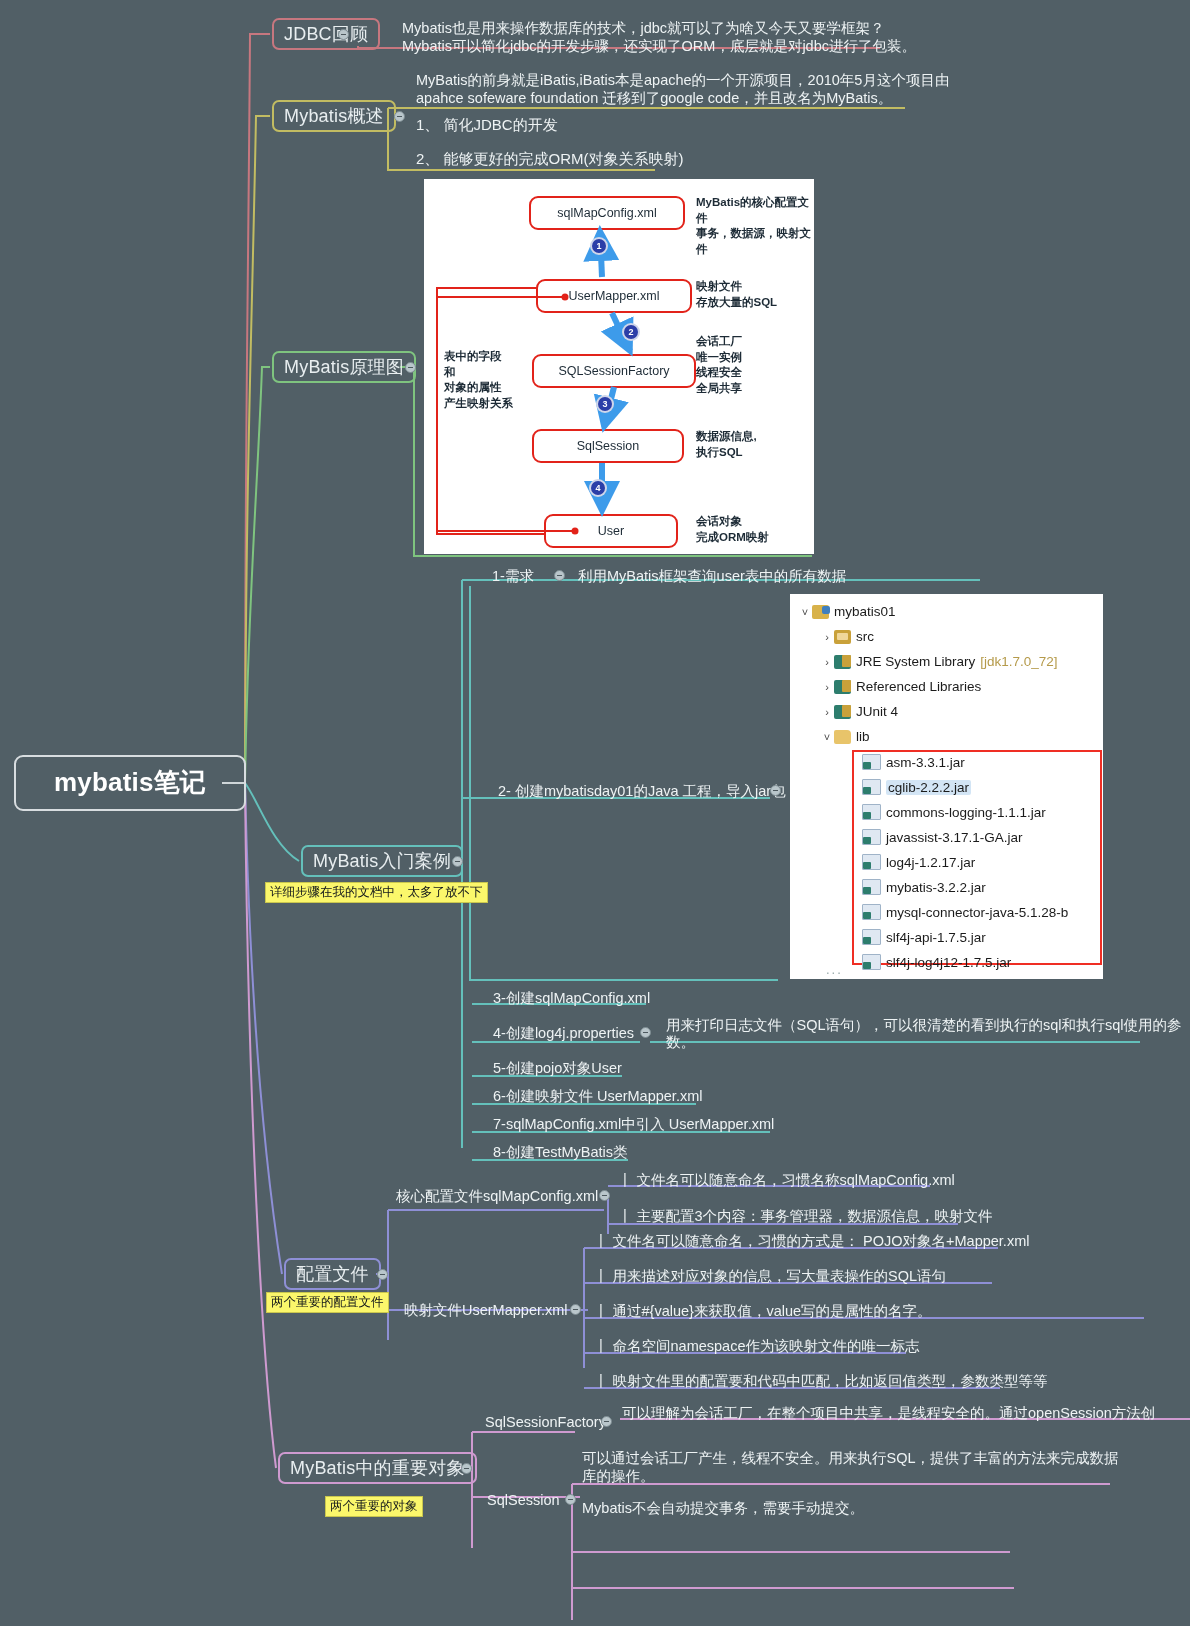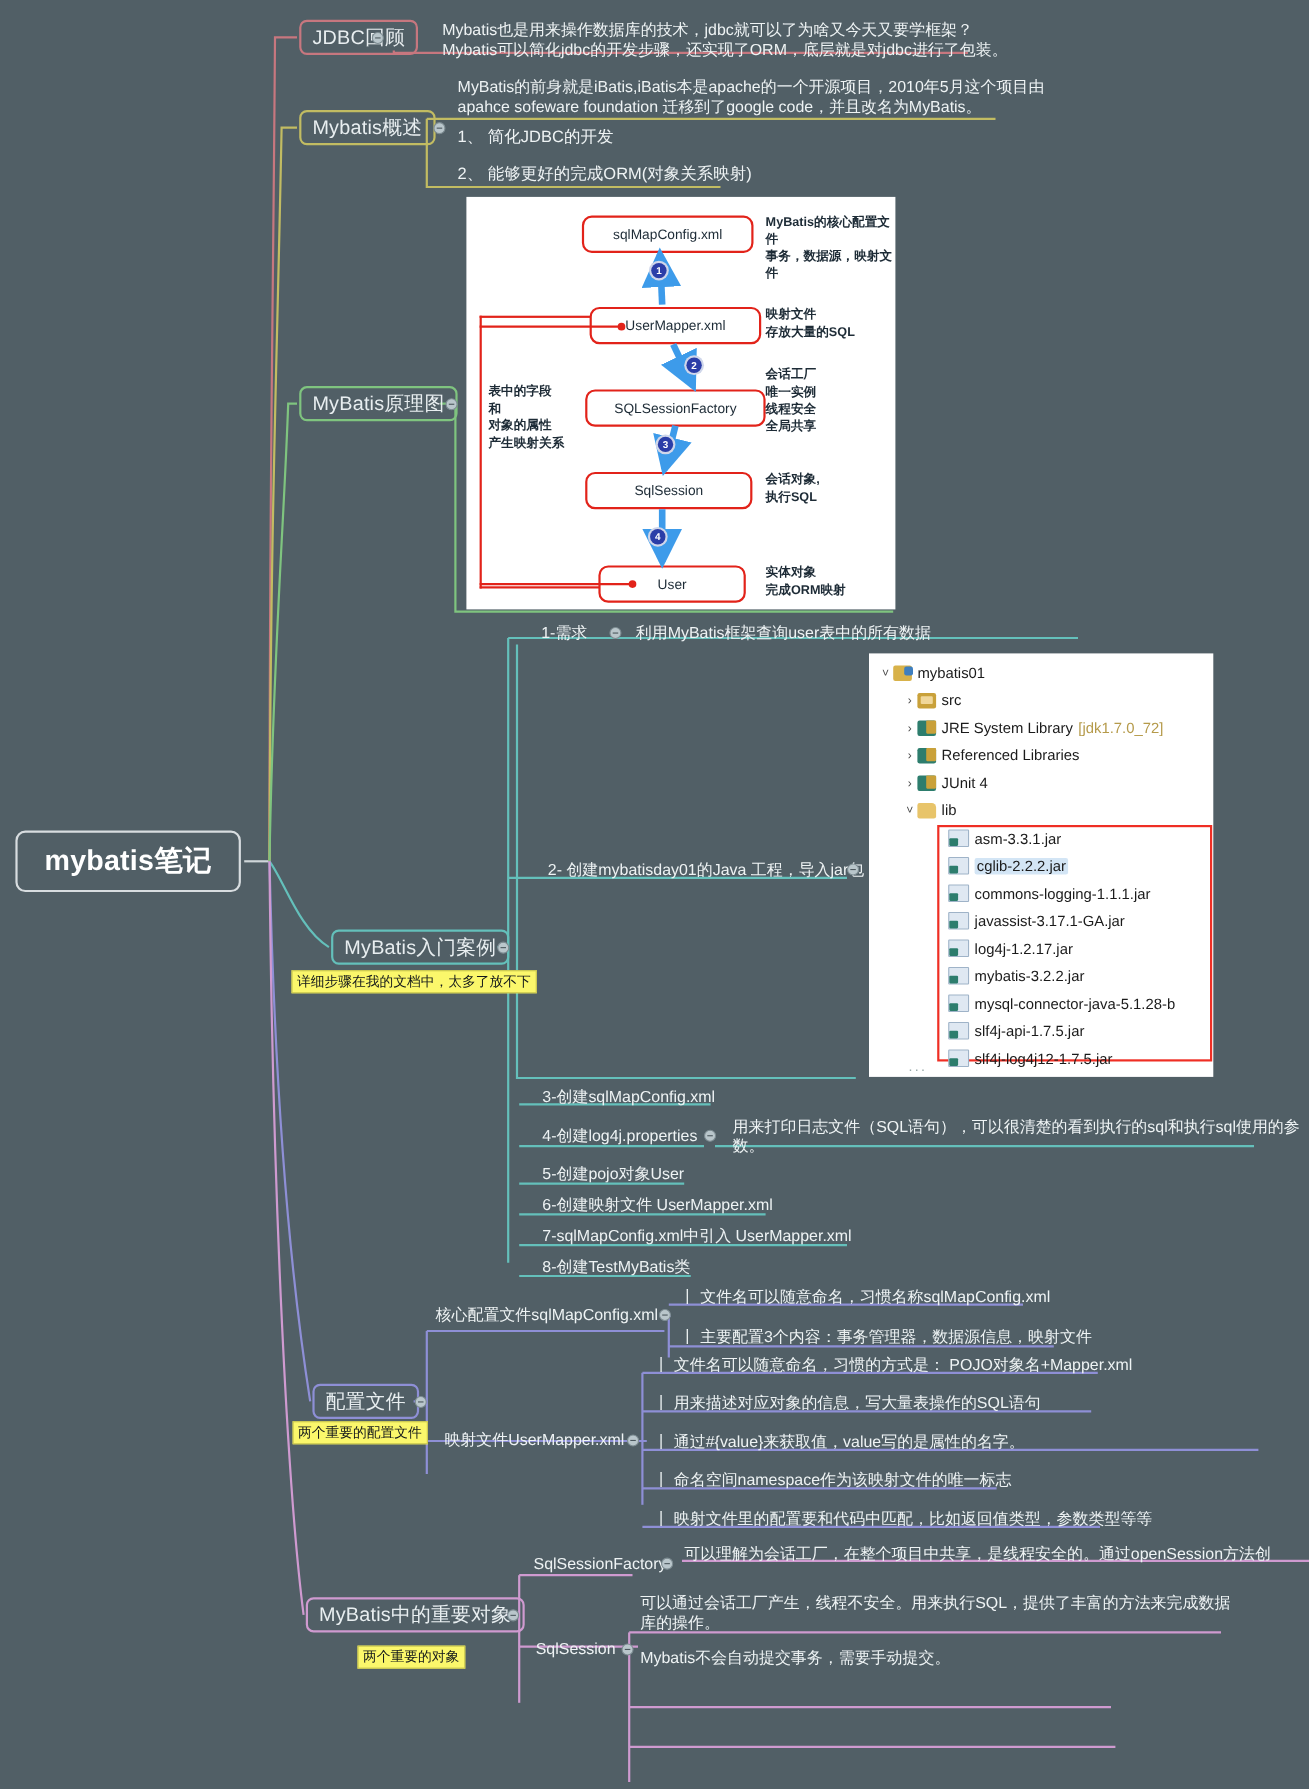--- a/index.html
+++ b/index.html
@@ -19,21 +19,21 @@
     position:absolute;
     box-sizing:border-box;
     border-radius:7px;
     padding:4px 12px 6px 12px;
     white-space:nowrap;
     line-height:1.25;
     letter-spacing:.2px;
   }
   .root{
     left:14px;top:755px;
-    width:205px;height:56px;
+    width:232px;height:56px;
     border:2px solid #d8dde0;
     border-radius:9px;
     background:transparent;
     font-size:26px;font-weight:bold;
     display:flex;align-items:center;justify-content:center;
     color:#ffffff;
   }
   .branch{
     border:2px solid #999;
     font-size:18px;
@@ -288,23 +288,23 @@
     <div class="pnum" style="left:167px;top:302px;">4</div>
 
     <div class="pside" style="left:272px;top:16px;">MyBatis的核心配置文件
 事务，数据源，映射文件</div>
     <div class="pside" style="left:272px;top:100px;">映射文件
 存放大量的SQL</div>
     <div class="pside" style="left:272px;top:155px;">会话工厂
 唯一实例
 线程安全
 全局共享</div>
-    <div class="pside" style="left:272px;top:250px;">会话对象,
+    <div class="pside" style="left:272px;top:250px;">数据源信息,
 执行SQL</div>
-    <div class="pside" style="left:272px;top:335px;">实体对象
+    <div class="pside" style="left:272px;top:335px;">会话对象
 完成ORM映射</div>
     <div class="pside" style="left:20px;top:170px;">表中的字段
 和
 对象的属性
 产生映射关系</div>
   </div>
 
   <div class="node branch b-rumen">
     <span>MyBatis入门案例</span>
   </div>

